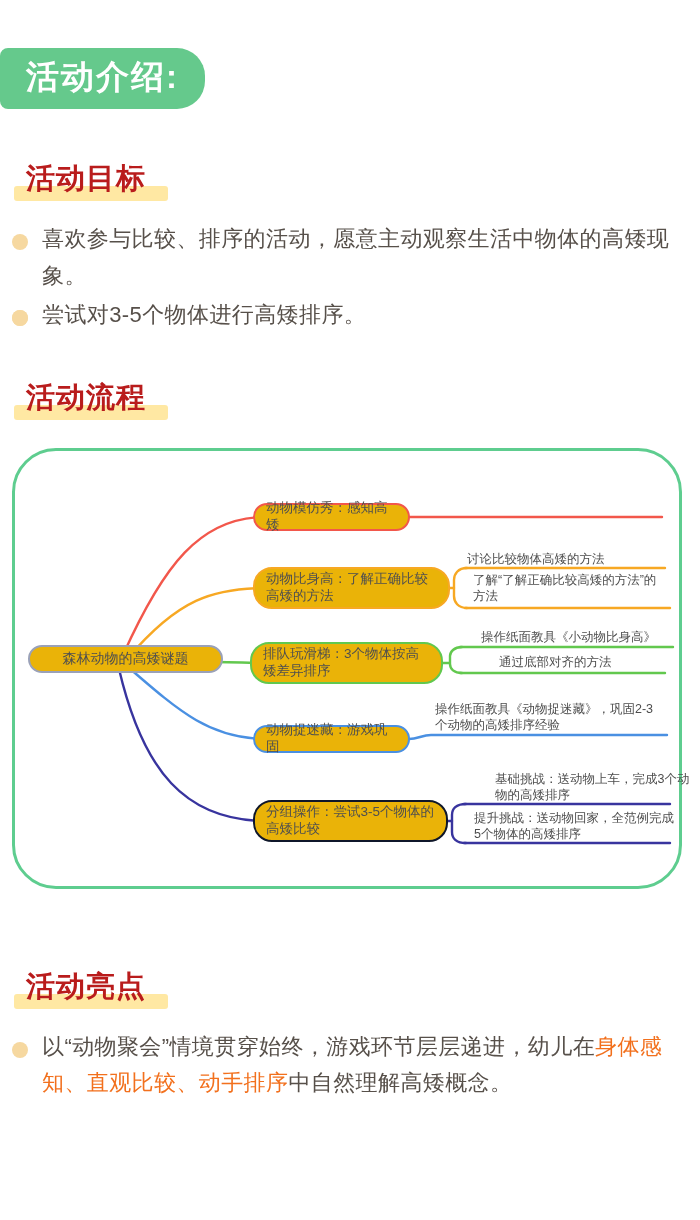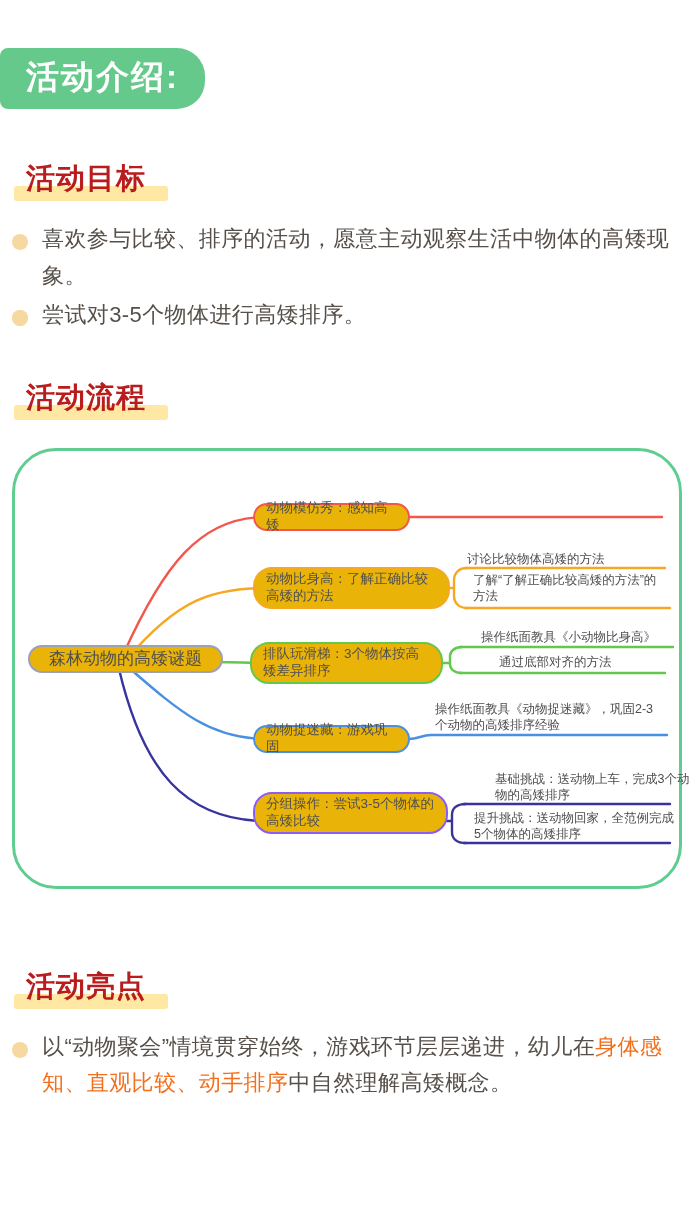--- a/index.html
+++ b/index.html
@@ -47,27 +47,27 @@
   .mapbox svg{position:absolute;left:0;top:0;width:100%;height:100%;}
   .node{
     position:absolute;box-sizing:border-box;background:#eab308;
     display:flex;align-items:center;justify-content:center;
     font-size:13.5px;line-height:1.25;color:#4F4F4F;
     padding:0 11px;text-align:left;
   }
   .node.root{
     left:13px;top:194px;width:195px;height:28px;
     border:2px solid #9AA1B8;border-radius:17px;
-    font-size:17px;justify-content:center;text-align:center;
+    font-size:14px;justify-content:center;text-align:center;
   }
   .n1{left:238px;top:52px;width:157px;height:28px;border:2px solid #F2574B;border-radius:14px;}
   .n2{left:238px;top:116px;width:197px;height:42px;border:2px solid #F7A823;border-radius:19px;}
   .n3{left:235px;top:191px;width:193px;height:42px;border:2px solid #62C84E;border-radius:19px;}
   .n4{left:238px;top:274px;width:157px;height:28px;border:2px solid #4A90E2;border-radius:14px;}
-  .n5{left:238px;top:341px;width:195px;height:42px;border:2px solid #8b5cf6;border-radius:19px;}
+  .n5{left:238px;top:349px;width:195px;height:42px;border:2px solid #0f172a;border-radius:19px;}
   .leaf{
     position:absolute;font-size:12.5px;line-height:1.28;color:#4D4D4D;
     white-space:nowrap;
   }
   .leaf.wrap{white-space:normal;}
   .l1{left:422px;top:46px;}
   .l2a{left:452px;top:100px;}
   .l2b{left:458px;top:121px;width:184px;}
   .l3a{left:466px;top:178px;}
   .l3b{left:484px;top:203px;}

